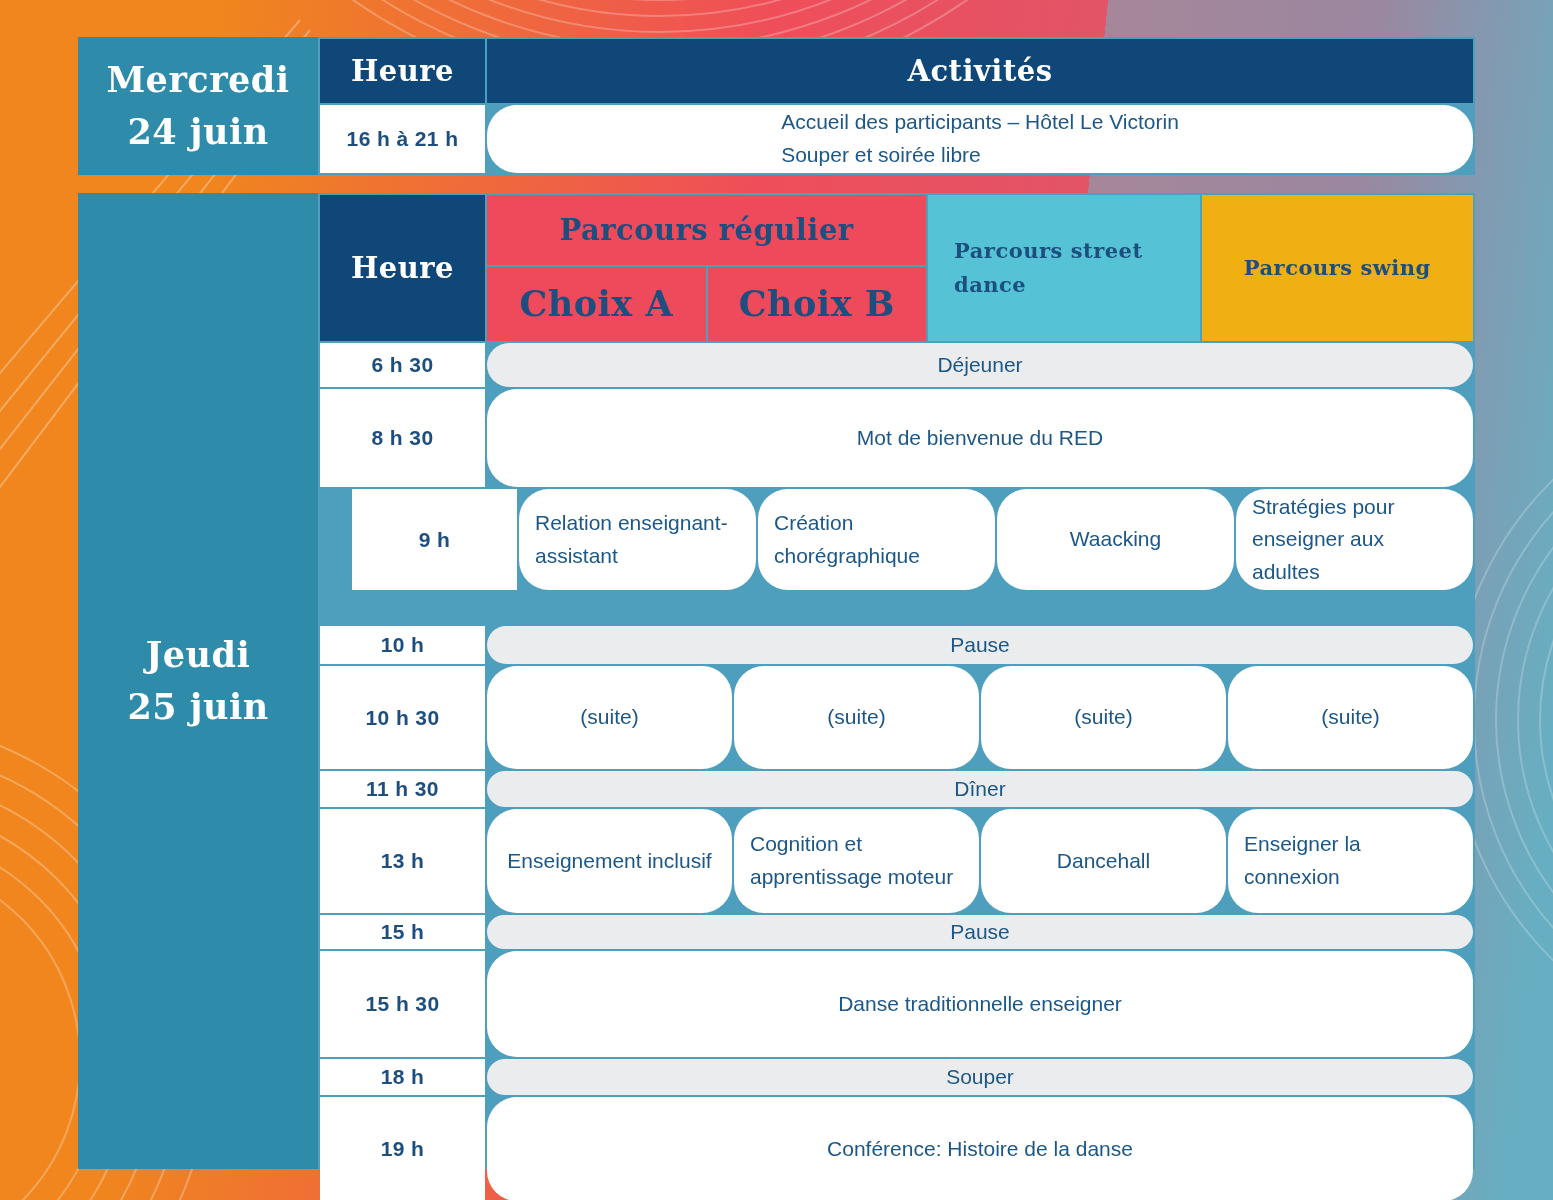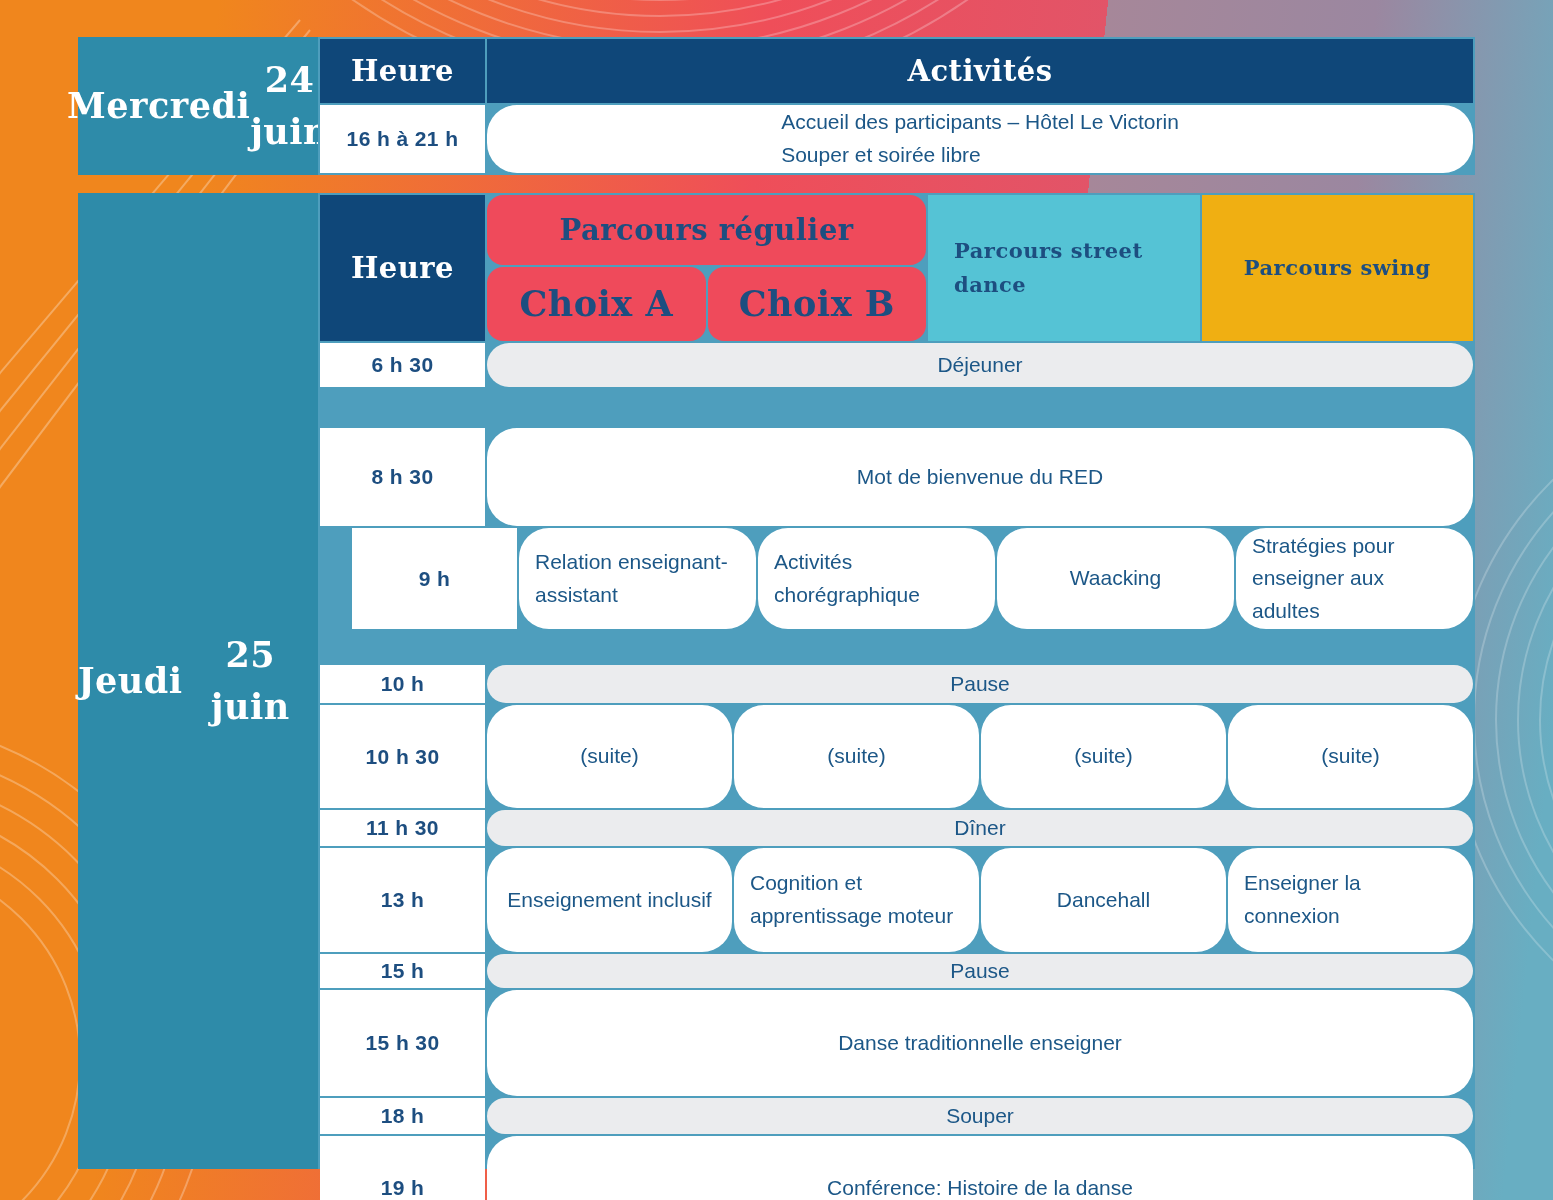--- a/index.html
+++ b/index.html
@@ -14,58 +14,58 @@
     position:relative;width:1553px;height:1200px;overflow:hidden;
     background:linear-gradient(96deg,var(--orange) 0%,var(--orange) 13%,
       #EF4E59 46%,#E25468 66%,#A68799 0,#9B87A0 82%,#68AEC2 97%);
   }
   .deco{position:absolute;left:0;top:0;width:1553px;height:1200px;}
   .block{position:absolute;display:flex;}
   .block1{left:78px;top:37px;width:1397px;height:138px;}
   .block2{left:78px;top:193px;width:1397px;height:976px;}
   .day-panel{
     width:240px;flex:0 0 240px;background:var(--teal-panel);color:var(--white);
-    display:flex;flex-direction:row;align-items:center;justify-content:center;
+    display:flex;flex-direction:column;align-items:center;justify-content:center;
     font-family:"DejaVu Serif","Liberation Serif",serif;font-weight:bold;
     font-size:35px;line-height:1.5;letter-spacing:.5px;text-align:center;
   }
   .table{
     flex:1 1 auto;display:flex;flex-direction:column;gap:2px;
     background:var(--border);border:2px solid var(--border);
   }
   .trow{display:flex;gap:2px;}
   .cell{display:flex;align-items:center;justify-content:center;text-align:left;}
   .w-time{width:165px;flex:0 0 165px;}
   .flex1{flex:1 1 0;}
   .navy{background:var(--navy);color:var(--white);}
   .white{background:var(--white);}
   .gray{background:var(--row-gray);}
   .head-display{
     font-family:"DejaVu Serif","Liberation Serif",serif;font-weight:bold;
     font-size:29px;letter-spacing:.5px;
   }
   .head-colored{color:var(--navy-text);line-height:1.6;}
-  .bg-red{background:var(--red);border-radius:16px;}
+  .bg-red{background:var(--red);}
   .bg-cyan{background:var(--cyan);}
   .bg-yellow{background:var(--yellow);}
   .t1 .thead1{height:64px;}
   .t1 .tbody1{flex:1 1 auto;}
   .time{
     font-weight:bold;font-size:21px;color:var(--navy-text);letter-spacing:.4px;
     background:var(--white);
   }
   .body-text{font-size:21px;color:var(--body-text);line-height:1.55;border-radius:30px;}
   .t2-head{height:146px;flex:0 0 146px;}
   .reg-group{flex:2 2 0;display:flex;flex-direction:column;gap:2px;background:var(--border);}
   .reg-top{height:70px;flex:0 0 70px;font-size:29px;}
   .reg-bottom{flex:1 1 auto;display:flex;gap:2px;}
   .choix{font-size:35px;}
   .path-cell{flex:1 1 0;font-size:21px;padding:0 26px;}
   .r1{height:44px;flex:0 0 44px;}
-  .r2{height:98px;flex:0 0 98px;margin-top:39px;}
+  .r2{height:98px;flex:0 0 98px;}
   .r3{height:101px;flex:0 0 101px;margin-left:32px;}
   .r4{height:38px;flex:0 0 38px;margin-top:34px;}
   .r5{height:103px;flex:0 0 103px;}
   .r6{height:36px;flex:0 0 36px;}
   .r7{height:104px;flex:0 0 104px;}
   .r8{height:34px;flex:0 0 34px;}
   .r9{height:106px;flex:0 0 106px;}
   .r10{height:36px;flex:0 0 36px;}
   .r11{height:104px;flex:0 0 104px;}
   .cell-4{padding:6px 16px;}
@@ -174,21 +174,21 @@
       </div>
 
       <div class="trow r2">
         <div class="cell time w-time">8 h 30</div>
         <div class="cell white body-text flex1">Mot de bienvenue du RED</div>
       </div>
 
       <div class="trow r3">
         <div class="cell time w-time">9 h</div>
         <div class="cell white body-text flex1 cell-4">Relation enseignant-assistant</div>
-        <div class="cell white body-text flex1 cell-4">Activités chorégraphique</div>
+        <div class="cell white body-text flex1 cell-4">Création chorégraphique</div>
         <div class="cell white body-text flex1 cell-4">Waacking</div>
         <div class="cell white body-text flex1 cell-4">Stratégies pour enseigner aux adultes</div>
       </div>
 
       <div class="trow r4">
         <div class="cell time w-time">10 h</div>
         <div class="cell gray body-text flex1">Pause</div>
       </div>
 
       <div class="trow r5">

